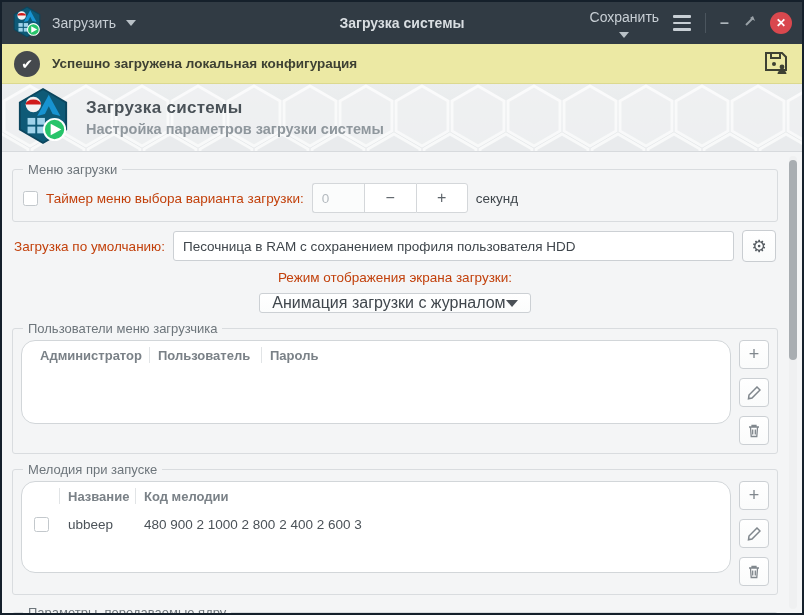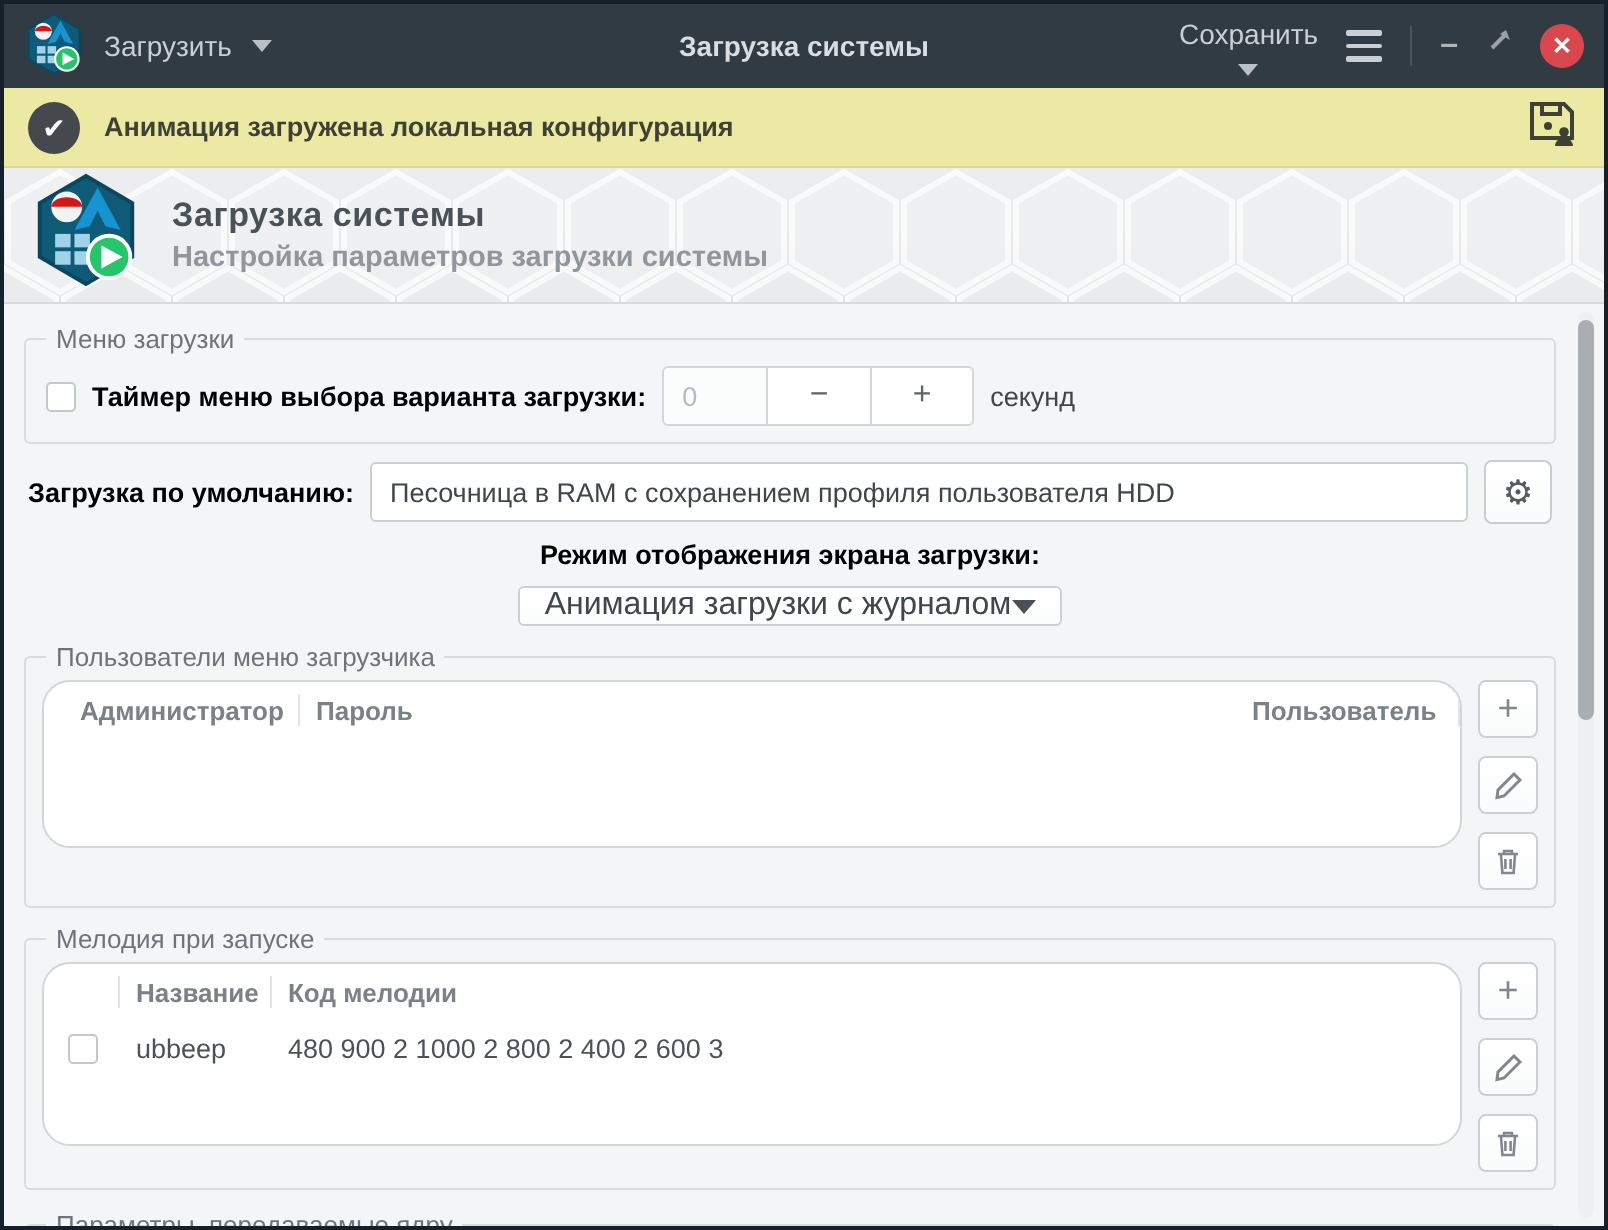--- a/index.html
+++ b/index.html
@@ -80,21 +80,21 @@
   .scroll-track { position: absolute; right: 5px; top: 4px; bottom: 4px; width: 8px; background: #EFF0F1; border-radius: 4px; }
   .scroll-thumb { position: absolute; right: 5px; top: 8px; width: 8px; height: 200px; background: #A9AEB2; border-radius: 4px; }
 
   fieldset.group {
     border: 1px solid #D9DCDF; border-radius: 3px;
     padding: 4px 8px 8px 8px; margin: 4px 0 8px 0;
   }
   fieldset.group legend { font-size: 13px; color: #6D757B; padding: 0 5px; margin-left: 2px; }
 
   .form-row { display: flex; align-items: center; gap: 8px; font-size: 13.5px; color: #3F464C; margin: 8px 2px; }
-  label.inline { font-size: 13.5px; color: #000000; font-weight: bold; }
+  label.inline { font-size: 13.5px; color: #c2410c; }
 
   .checkbox {
     width: 15px; height: 15px; border: 1px solid #C3C8CC; border-radius: 2.5px;
     background: #fff; display: inline-block; flex: 0 0 15px;
   }
 
   .spin { display: flex; align-items: stretch; height: 30px; }
   .spin .val {
     width: 52px; border: 1px solid #D4D7DA; border-right: none;
     border-radius: 3px 0 0 3px; background: #FBFCFC;
@@ -195,21 +195,21 @@
           <line x1="3" y1="10" x2="10" y2="3" stroke="#9AA2A8" stroke-width="2"></line>
           <polygon points="10,1 12,6 7,3" fill="#9AA2A8"></polygon>
         </svg>
       </div>
       <div class="close-btn">✕</div>
     </div>
   </div>
 
   <div class="notify">
     <div class="check-circle">✔</div>
-    <div class="notify-text">Анимация загружена локальная конфигурация</div>
+    <div class="notify-text">Успешно загружена локальная конфигурация</div>
     <div>
       <svg width="28" height="28" viewBox="0 0 28 28">
         <path d="M4 5 h16 l4 4 v13 h-20 z" fill="none" stroke="#3E4133" stroke-width="2"></path>
         <rect x="9" y="5" width="9" height="5" fill="none" stroke="#3E4133" stroke-width="2"></rect>
         <circle cx="12" cy="16" r="2" fill="#3E4133"></circle>
         <circle cx="20" cy="19" r="2.4" fill="#3E4133"></circle>
         <path d="M15.5 26 a4.5 4 0 0 1 9 0 z" fill="#3E4133"></path>
       </svg>
     </div>
   </div>
@@ -277,22 +277,22 @@
       </div>
     </div>
 
     <fieldset class="group" style="margin-top:2px;">
       <legend>Пользователи меню загрузчика</legend>
       <div class="table-group-body">
         <div class="table" style="height:84px;">
           <div class="thead">
             <div class="col-pad"></div>
             <div class="tcell sep u-col1">Администратор</div>
+            <div class="tcell sep u-col2">Пользователь</div>
             <div class="tcell flex-fill">Пароль</div>
-            <div class="tcell sep u-col2">Пользователь</div>
           </div>
         </div>
         <div class="btn-col">
           <div class="sq-btn">
               <span>+</span>
             </div>
           <div class="sq-btn">
             <svg width="14" height="14" viewBox="0 0 14 14">
                 <path d="M10 1 L13 4 L5 12 L1.5 12.8 L2 9 Z" fill="none" stroke="#80878D" stroke-width="1.5"></path>
               </svg>

